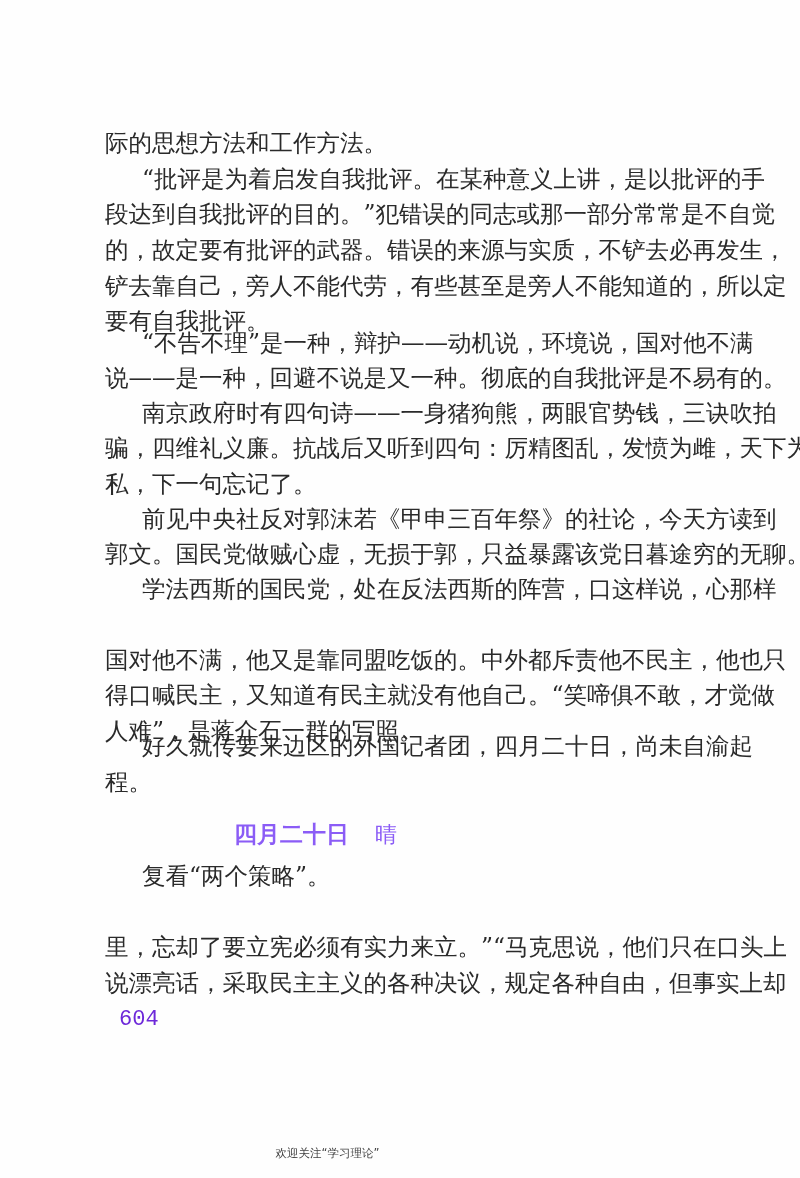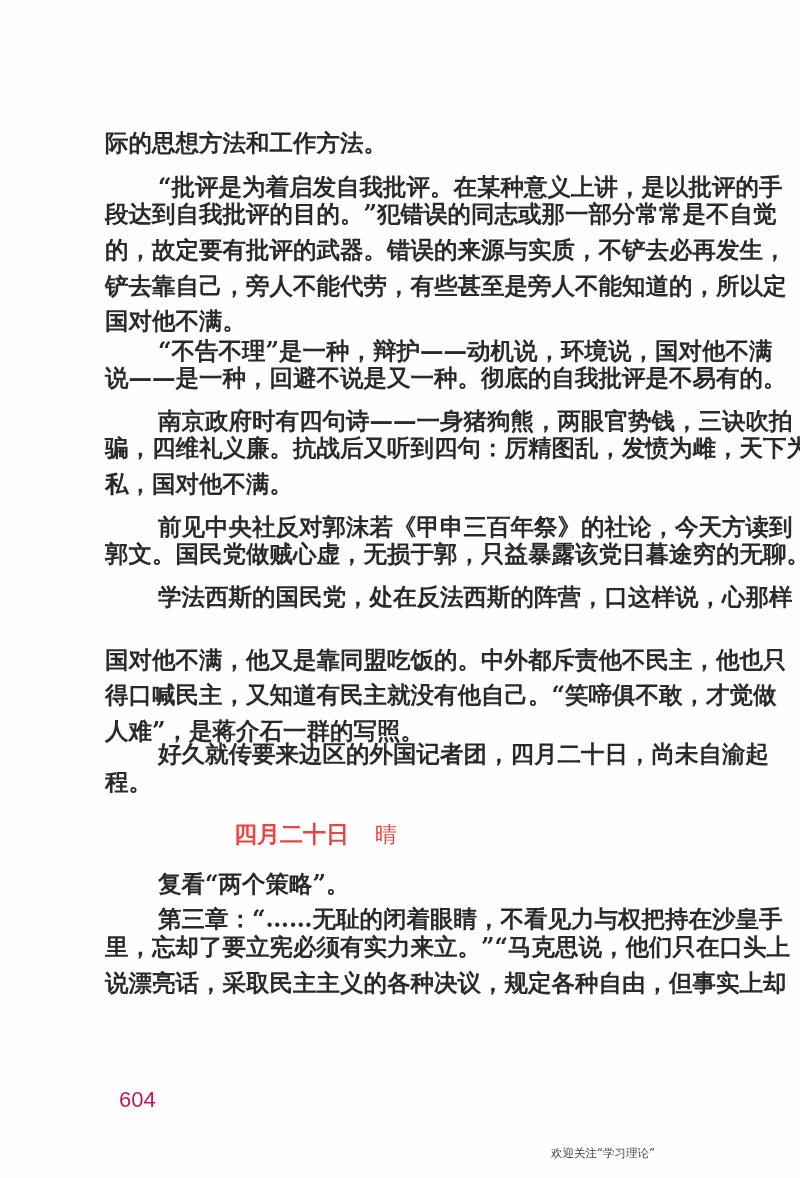--- a/index.html
+++ b/index.html
@@ -11,90 +11,88 @@
     width: 580px;
     height: 30px;
     line-height: 30px;
     font-family: "DejaVu Serif", "Liberation Serif", serif;
     font-size: 23.5px;
     color: #2a2a2a;
     white-space: nowrap;
     text-align: justify;
     text-align-last: justify;
     letter-spacing: 0px;
-    font-weight: bold;
   }
-  .line.indent { left: 158px; width: 527px; margin-top: 8px; }
+  .line.indent { left: 142px; width: 527px; }
   .line.last { text-align-last: left; }
   .heading {
     position: absolute;
     left: 234px;
     top: 819px;
     height: 30px;
     line-height: 30px;
     font-family: "DejaVu Sans", "Liberation Sans", sans-serif;
     font-size: 23px;
     font-weight: bold;
-    color: #ef4444;
+    color: #8b5cf6;
     white-space: nowrap;
     text-align: right;
   }
   .heading .weather {
     font-weight: normal;
     margin-left: 26px;
     font-size: 22px;
   }
   .pagenum {
     position: absolute;
     left: 119px;
-    top: 1087px;
-    font-family: Liberation Sans, sans-serif;
+    top: 1007px;
+    font-family: Liberation Mono, monospace;
     font-size: 22px;
-    color: #be185d;
+    color: #6d28d9;
   }
   .footer {
     position: absolute;
     left: 0; width: 655px;
     top: 1146px;
-    text-align: right;
+    text-align: center;
     font-family: "DejaVu Sans", "Liberation Sans", sans-serif;
     font-size: 11.5px;
     color: #444;
   }
 </style>
 </head>
 <body>
 
 <div class="page">
 
   <div class="line last" style="top:128px">际的思想方法和工作方法。</div>
   <div class="line indent" style="top:164px">“批评是为着启发自我批评。在某种意义上讲，是以批评的手</div>
   <div class="line" style="top:199px">段达到自我批评的目的。”犯错误的同志或那一部分常常是不自觉</div>
   <div class="line" style="top:235px">的，故定要有批评的武器。错误的来源与实质，不铲去必再发生，</div>
   <div class="line" style="top:271px">铲去靠自己，旁人不能代劳，有些甚至是旁人不能知道的，所以定</div>
-  <div class="line last" style="top:306px">国对他不满。</div>
+  <div class="line last" style="top:306px">要有自我批评。</div>
   <div class="line indent" style="top:328px">“不告不理”是一种，辩护——动机说，环境说，国对他不满</div>
   <div class="line" style="top:363px">说——是一种，回避不说是又一种。彻底的自我批评是不易有的。</div>
   <div class="line indent" style="top:398px">南京政府时有四句诗——一身猪狗熊，两眼官势钱，三诀吹拍</div>
   <div class="line" style="top:433px">骗，四维礼义廉。抗战后又听到四句：厉精图乱，发愤为雌，天下为</div>
-  <div class="line last" style="top:469px">私，国对他不满。</div>
+  <div class="line last" style="top:469px">私，下一句忘记了。</div>
   <div class="line indent" style="top:504px">前见中央社反对郭沫若《甲申三百年祭》的社论，今天方读到</div>
   <div class="line" style="top:539px">郭文。国民党做贼心虚，无损于郭，只益暴露该党日暮途穷的无聊。</div>
   <div class="line indent" style="top:574px">学法西斯的国民党，处在反法西斯的阵营，口这样说，心那样</div>
   <div class="line" style="top:645px">国对他不满，他又是靠同盟吃饭的。中外都斥责他不民主，他也只</div>
   <div class="line" style="top:680px">得口喊民主，又知道有民主就没有他自己。“笑啼俱不敢，才觉做</div>
   <div class="line last" style="top:716px">人难”，是蒋介石一群的写照。</div>
   <div class="line indent" style="top:731px">好久就传要来边区的外国记者团，四月二十日，尚未自渝起</div>
   <div class="line last" style="top:767px">程。</div>
 
   <div class="heading">
     <span>四月二十日</span><span class="weather">晴</span>
   </div>
 
   <div class="line indent last" style="top:861px">复看“两个策略”。</div>
-  <div class="line indent" style="top:896px">第三章：“……无耻的闭着眼睛，不看见力与权把持在沙皇手</div>
   <div class="line" style="top:932px">里，忘却了要立宪必须有实力来立。”“马克思说，他们只在口头上</div>
   <div class="line" style="top:968px">说漂亮话，采取民主主义的各种决议，规定各种自由，但事实上却</div>
 
   <div class="pagenum">604</div>
 
   <div class="footer">欢迎关注“学习理论”</div>
 </div>
 
 </body></html>

